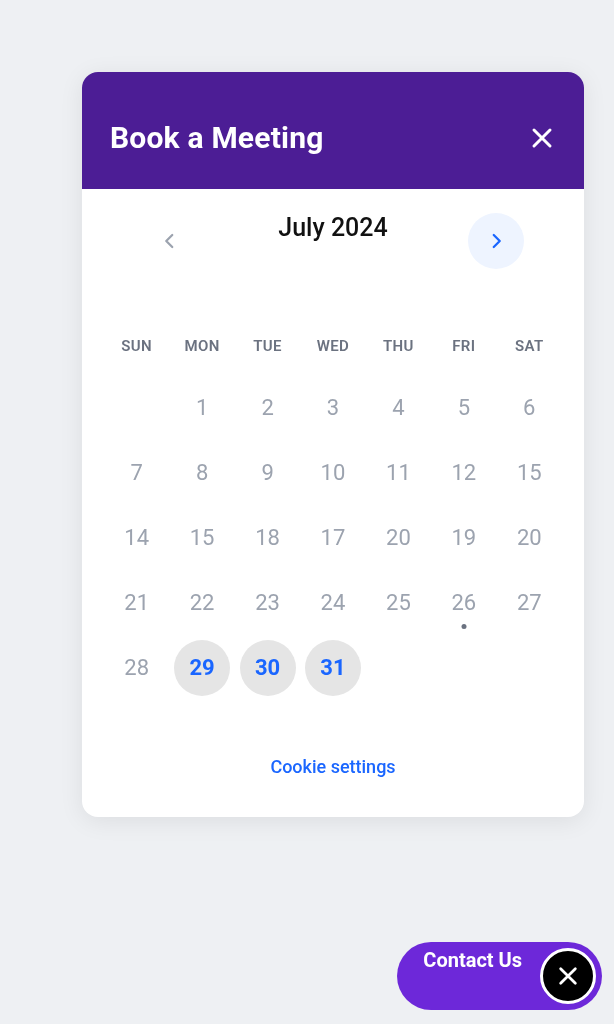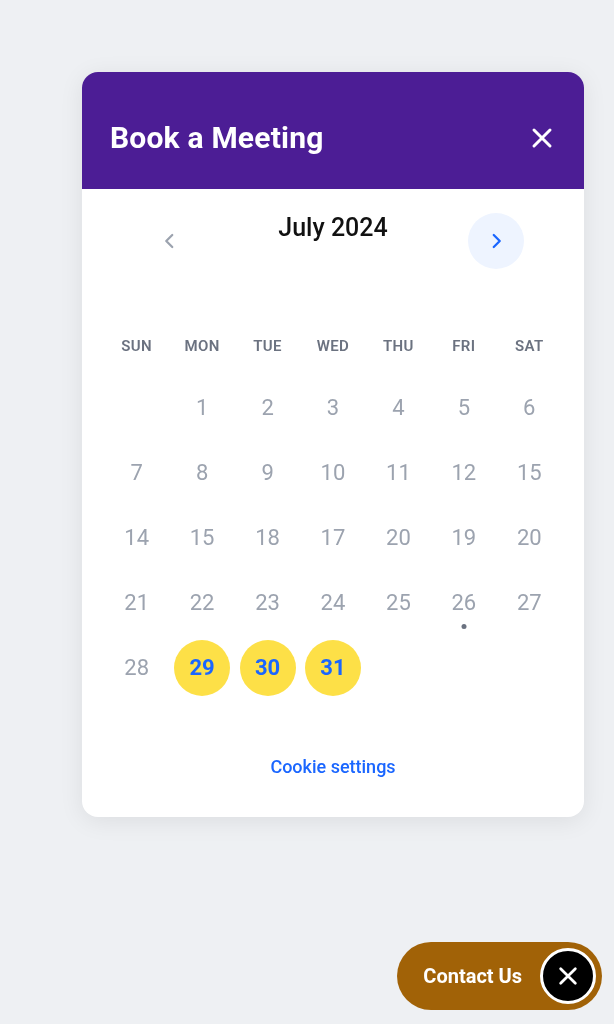--- a/index.html
+++ b/index.html
@@ -97,21 +97,21 @@
     display: flex; align-items: center; justify-content: center;
     font-size: 22px;
     font-weight: 500;
     color: #6b7280;
     cursor: pointer;
     position: relative;
   }
   .day-inner.blank { cursor: default; }
   .day-inner.disabled { color: #9ca3af; cursor: default; font-weight: 400; }
   .day-inner.avail {
-    background: #fde047;
+    background: #e5e5e5;
     color: #1a66ff;
     font-weight: 700;
   }
   .today-dot {
     position: absolute;
     bottom: 2px;
     left: 50%;
     transform: translateX(-50%);
     width: 5px; height: 5px;
     background: #6b7280;
@@ -127,22 +127,21 @@
     font-size: 18px;
     font-weight: 500;
     cursor: pointer;
   }
 
   .contact-widget {
     position: absolute;
     right: 12px;
     bottom: 14px;
     display: flex;
-    align-items: center;
-    background: #a16207;
+    background: #6d28d9;
     border-radius: 40px;
     padding: 6px 6px 6px 26px;
     gap: 18px;
   }
   .contact-label {
     color: #fff;
     font-size: 20px;
     font-weight: 700;
   }
   .contact-close {

